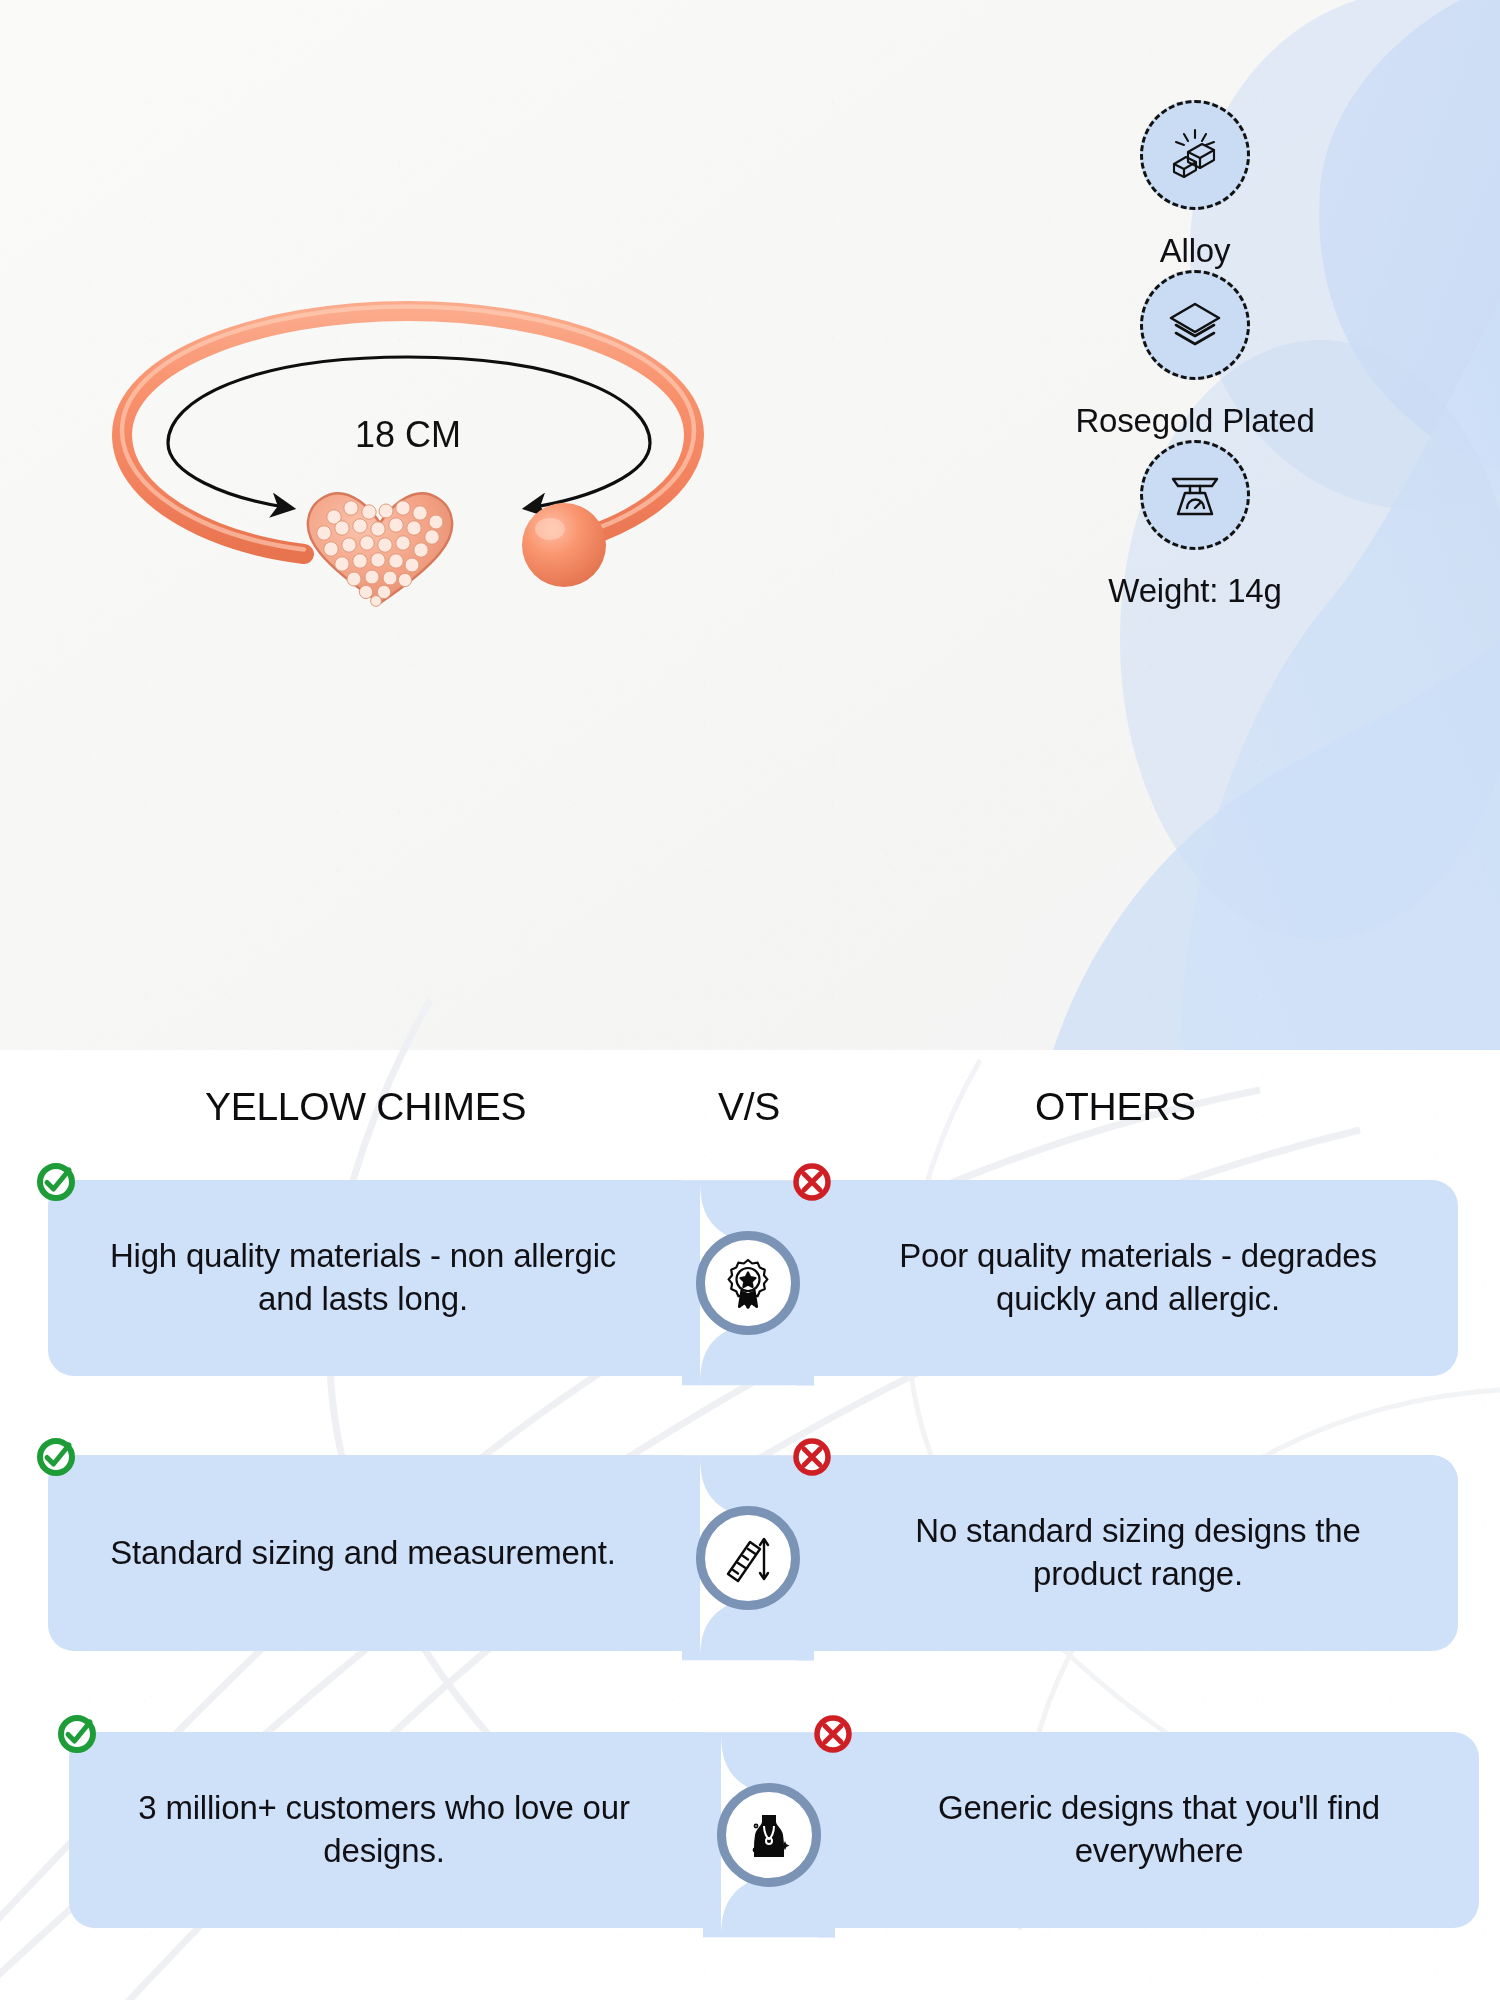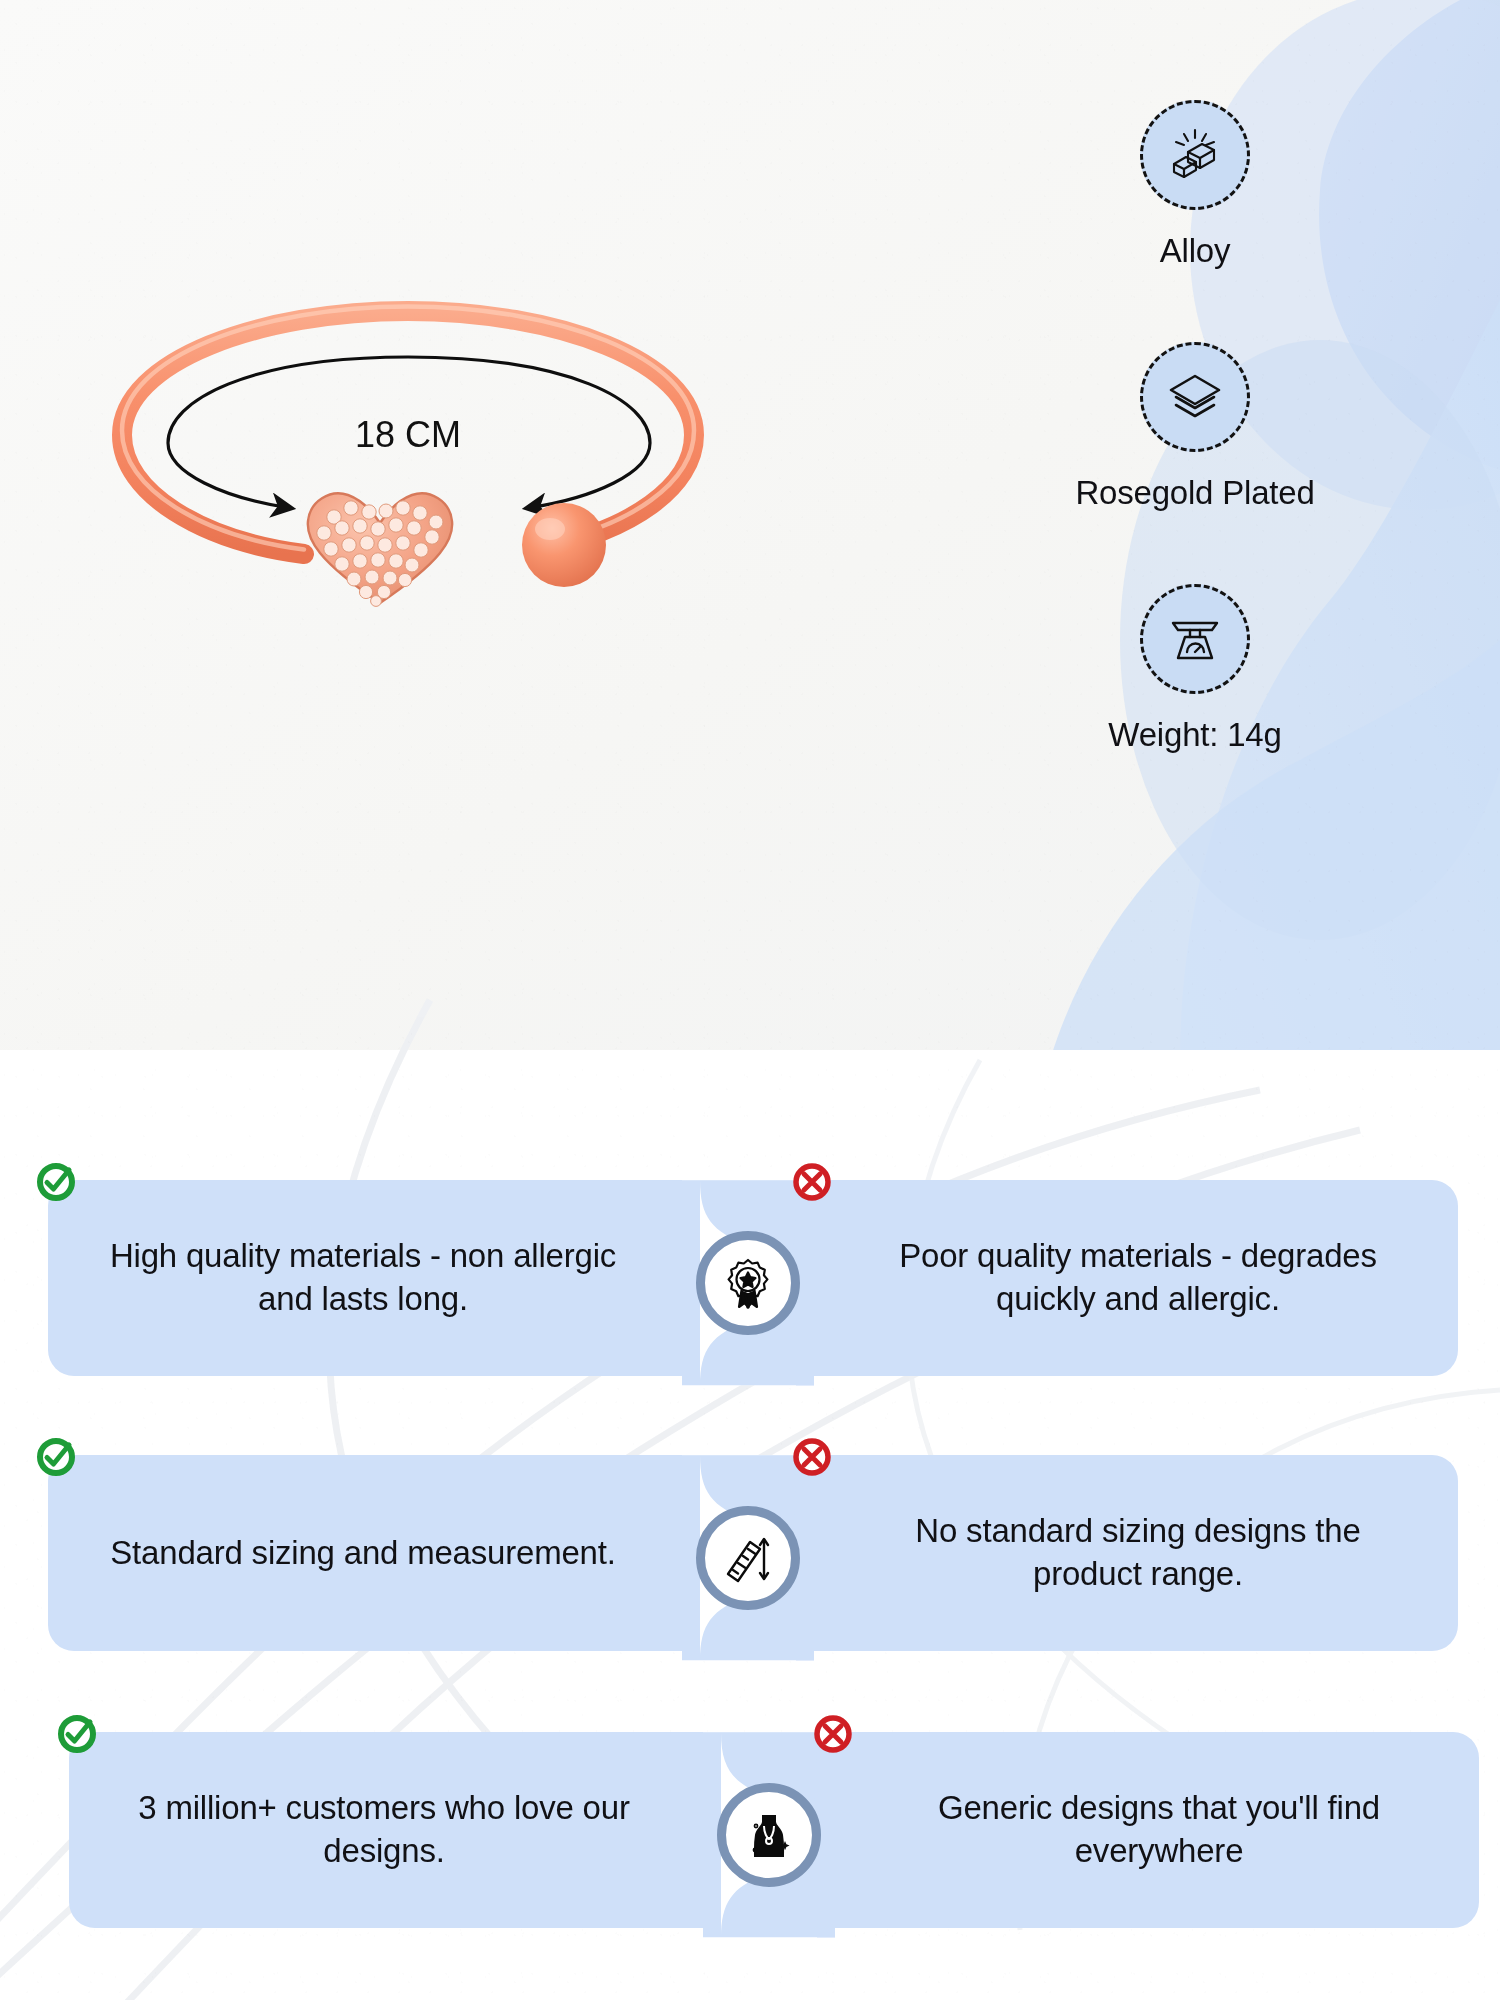--- a/index.html
+++ b/index.html
@@ -53,21 +53,20 @@
   #bracelet-svg { width: 700px; height: 360px; display: block; }
 
   
   #spec-column {
     position: absolute;
     right: 140px; top: 100px;
     width: 330px;
     display: flex;
     flex-direction: column;
     align-items: center;
-    gap: 72px;
   }
   .spec-item {
     display: flex;
     flex-direction: column;
     align-items: center;
     gap: 22px;
   }
   .spec-badge {
     width: 110px; height: 110px;
     border-radius: 50%;
@@ -354,20 +353,25 @@
         </svg>
       </div>
       <div class="spec-label">Weight: 14g</div>
     </div>
 
   </div>
 </div>
 
 <div id="compare">
 
+  <div id="compare-head">
+    <div class="head-cell" id="head-ours">YELLOW CHIMES</div>
+    <div class="head-cell" id="head-vs">V/S</div>
+    <div class="head-cell" id="head-theirs">OTHERS</div>
+  </div>
 
   <div class="cmp-row r0">
     <div class="panel panel-left">
       <div class="panel-text">High quality materials - non allergic and lasts long.</div>
     </div>
     <div class="panel panel-right">
       <div class="panel-text">Poor quality materials - degrades quickly and allergic.</div>
     </div>
 
     <svg class="seam-notch" viewBox="0 0 132 205">

